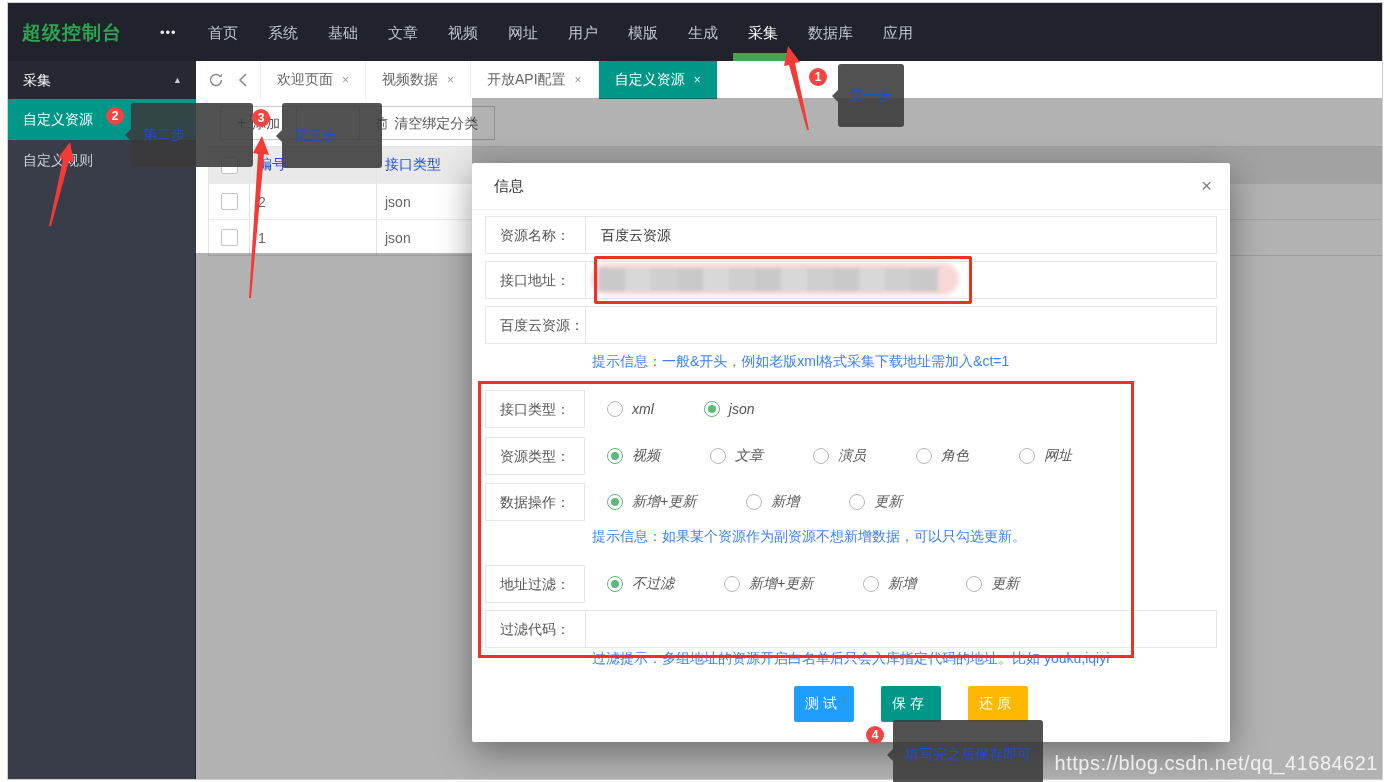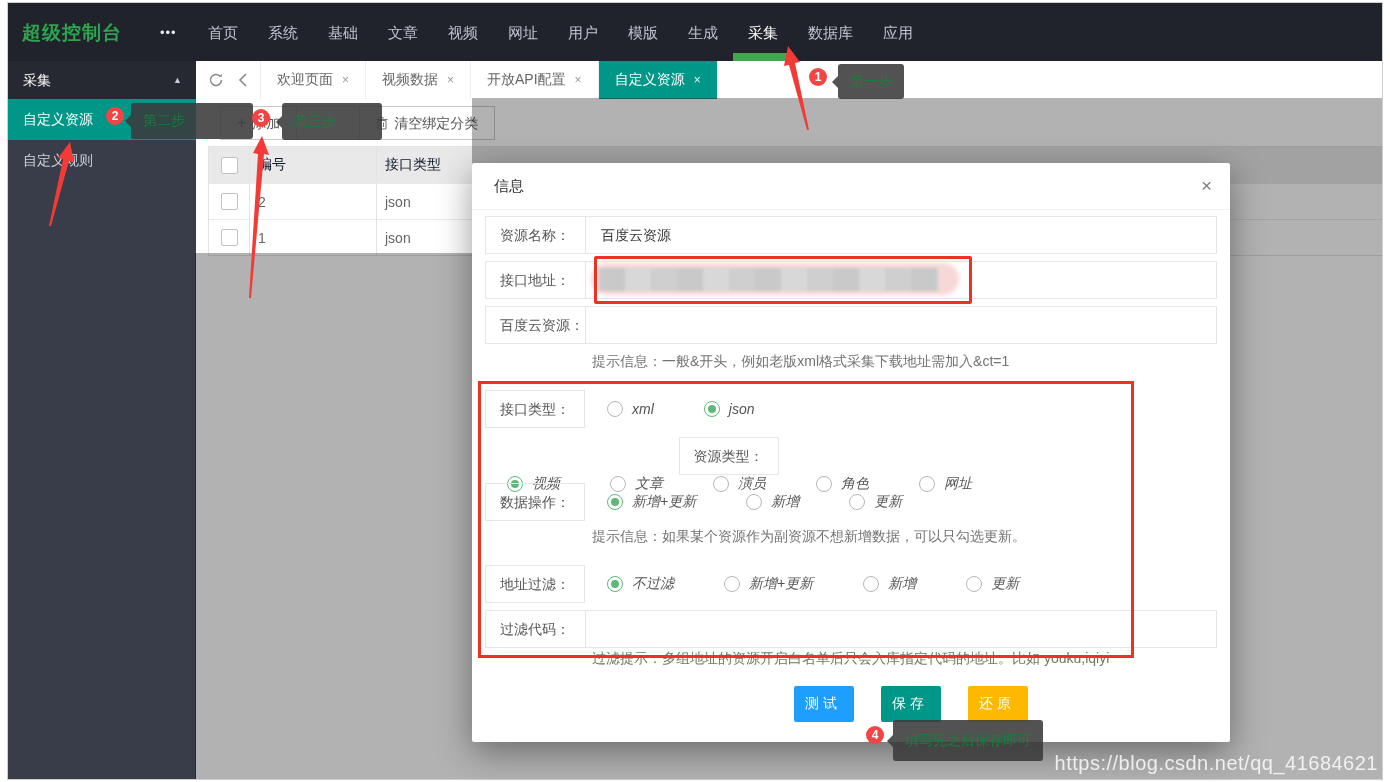--- a/index.html
+++ b/index.html
@@ -32,21 +32,21 @@
 
   
   .content{position:absolute;left:188px;right:0;top:96px;bottom:0;background:#fff;}
   .toolbar{position:absolute;left:0;right:0;top:0;height:47px;background:#fff;}
   .btn-group{position:absolute;left:24px;top:7px;display:flex;}
   .tbtn{height:34px;line-height:32px;box-sizing:border-box;border:1px solid #c9c9c9;background:#fff;color:#555;font-size:14px;padding:0 16px;margin-left:-1px;cursor:pointer;display:flex;align-items:center;gap:6px;white-space:nowrap;}
   .tbtn:first-child{margin-left:0;}
   .tbtn .plus{font-size:16px;color:#666;}
   .grid{position:absolute;left:12px;right:0;top:47px;border:1px solid #e3e3e3;border-right:none;font-size:14px;color:#666;}
   .g-row{display:flex;height:35px;align-items:center;background:#fff;border-top:1px solid #ebebeb;}
-  .g-head{height:36px;background:#e9e9e9;border-top:none;color:#0f172a;}
+  .g-head{height:36px;background:#e9e9e9;border-top:none;color:#1d4ed8;}
   .c0{width:40px;display:flex;justify-content:center;align-items:center;align-self:stretch;border-right:1px solid #e3e3e3;}
   .c1{width:118px;padding-left:8px;align-self:stretch;display:flex;align-items:center;border-right:1px solid #e3e3e3;}
   .c2{flex:1;padding-left:8px;}
   .cbx{width:15px;height:15px;border:1px solid #c2c2c2;border-radius:2px;background:#fff;cursor:pointer;}
 
   
   .dim-a{position:absolute;left:472px;right:8px;top:98px;height:155px;background:rgba(0,0,0,0.30);z-index:5;}
   .dim-b{position:absolute;left:195px;right:8px;top:253px;bottom:3px;background:rgba(0,0,0,0.30);z-index:5;}
 
   
@@ -57,37 +57,37 @@
   .f-row{position:absolute;left:13px;right:13px;height:38px;border:1px solid #e6e6e6;box-sizing:border-box;display:flex;}
   .f-label{width:100px;box-sizing:border-box;border-right:1px solid #e6e6e6;font-size:14px;color:#555;line-height:36px;padding-left:14px;background:#fff;white-space:nowrap;}
   .f-input{flex:1;font-size:14px;color:#333;line-height:36px;padding-left:15px;background:#fff;border:none;outline:none;}
   .r-row{position:absolute;left:13px;height:38px;display:flex;align-items:center;}
   .r-label{width:100px;height:38px;box-sizing:border-box;border:1px solid #e6e6e6;font-size:14px;color:#555;line-height:36px;padding-left:14px;white-space:nowrap;}
   .r-opts{display:flex;align-items:center;gap:50px;margin-left:22px;}
   .r-item{display:flex;align-items:center;gap:9px;font-size:14px;color:#555;cursor:pointer;white-space:nowrap;font-style:italic;}
   .radio{width:14px;height:14px;border-radius:50%;border:1px solid #b7b7b7;background:#fff;box-sizing:content-box;position:relative;}
   .r-item.sel .radio{border-color:#5fb878;}
   .r-item.sel .radio::after{content:"";position:absolute;left:3px;top:3px;width:8px;height:8px;border-radius:50%;background:#5fb878;}
-  .hint{position:absolute;left:120px;font-size:14px;color:#737373;white-space:nowrap;}
+  .hint{position:absolute;left:120px;font-size:14px;color:#3b82f6;white-space:nowrap;}
   .m-btns{position:absolute;left:322px;top:523px;display:flex;gap:27px;}
   .mbtn{width:60px;height:36px;border:none;border-radius:2px;color:#fff;font-size:14px;letter-spacing:4px;padding-left:4px;display:flex;align-items:center;justify-content:center;cursor:pointer;font-family:inherit;}
   .mbtn.blue{background:#1e9fff;}
   .mbtn.teal{background:#009688;}
   .mbtn.yellow{background:#ffb800;}
 
   
   .redact-wrap{position:absolute;left:591px;top:261px;width:368px;height:36px;z-index:12;}
   .redact-pink{position:absolute;left:0;top:2px;width:100%;height:32px;background:#f8d7d7;border-radius:16px;filter:blur(2px);}
   .redact-blocks{position:absolute;left:8px;top:7px;width:340px;height:23px;background:repeating-linear-gradient(90deg,#c9c9c9 0 26px,#d8d8d8 26px 52px,#cfcfcf 52px 78px);filter:blur(1.5px);}
 
   
   .anno{position:absolute;inset:0;z-index:20;pointer-events:none;}
   .red-rect{position:absolute;border:3px solid #ec3323;}
   .badge{position:absolute;width:18px;height:18px;border-radius:50%;background:#f34444;color:#fff;font-size:12px;font-weight:bold;display:flex;align-items:center;justify-content:center;}
-  .tip{position:absolute;background:rgba(58,58,58,0.88);color:#15803d;font-size:14px;border-radius:3px;display:flex;align-items:center;padding:4px 12px;white-space:nowrap;}
+  .tip{position:absolute;background:rgba(58,58,58,0.88);color:#1d4ed8;font-size:14px;border-radius:3px;display:flex;align-items:center;padding:18px 12px;white-space:nowrap;}
   .tip::before{content:"";position:absolute;left:-6px;top:50%;margin-top:-6px;border:6px solid transparent;border-left:none;border-right:6px solid rgba(58,58,58,0.88);}
   .arrows{position:absolute;inset:0;}
   .watermark{position:absolute;right:12px;bottom:7px;font-size:20px;color:rgba(255,255,255,0.82);z-index:30;letter-spacing:0.5px;}
 </style>
 </head>
 <body>
 
 <div class="stage">
   <div class="app">
 
@@ -227,21 +227,21 @@
             <span class="radio"></span>
             <span>xml</span>
           </span>
         <span class="r-item sel">
             <span class="radio"></span>
             <span>json</span>
           </span>
       </div>
     </div>
 
-    <div class="r-row" style="top:274px;flex-direction:column;">
+    <div class="r-row" style="top:274px;">
       <div class="r-label">资源类型：</div>
       <div class="r-opts">
         <span class="r-item sel">
             <span class="radio"></span>
             <span>视频</span>
           </span>
         <span class="r-item">
             <span class="radio"></span>
             <span>文章</span>
           </span>

